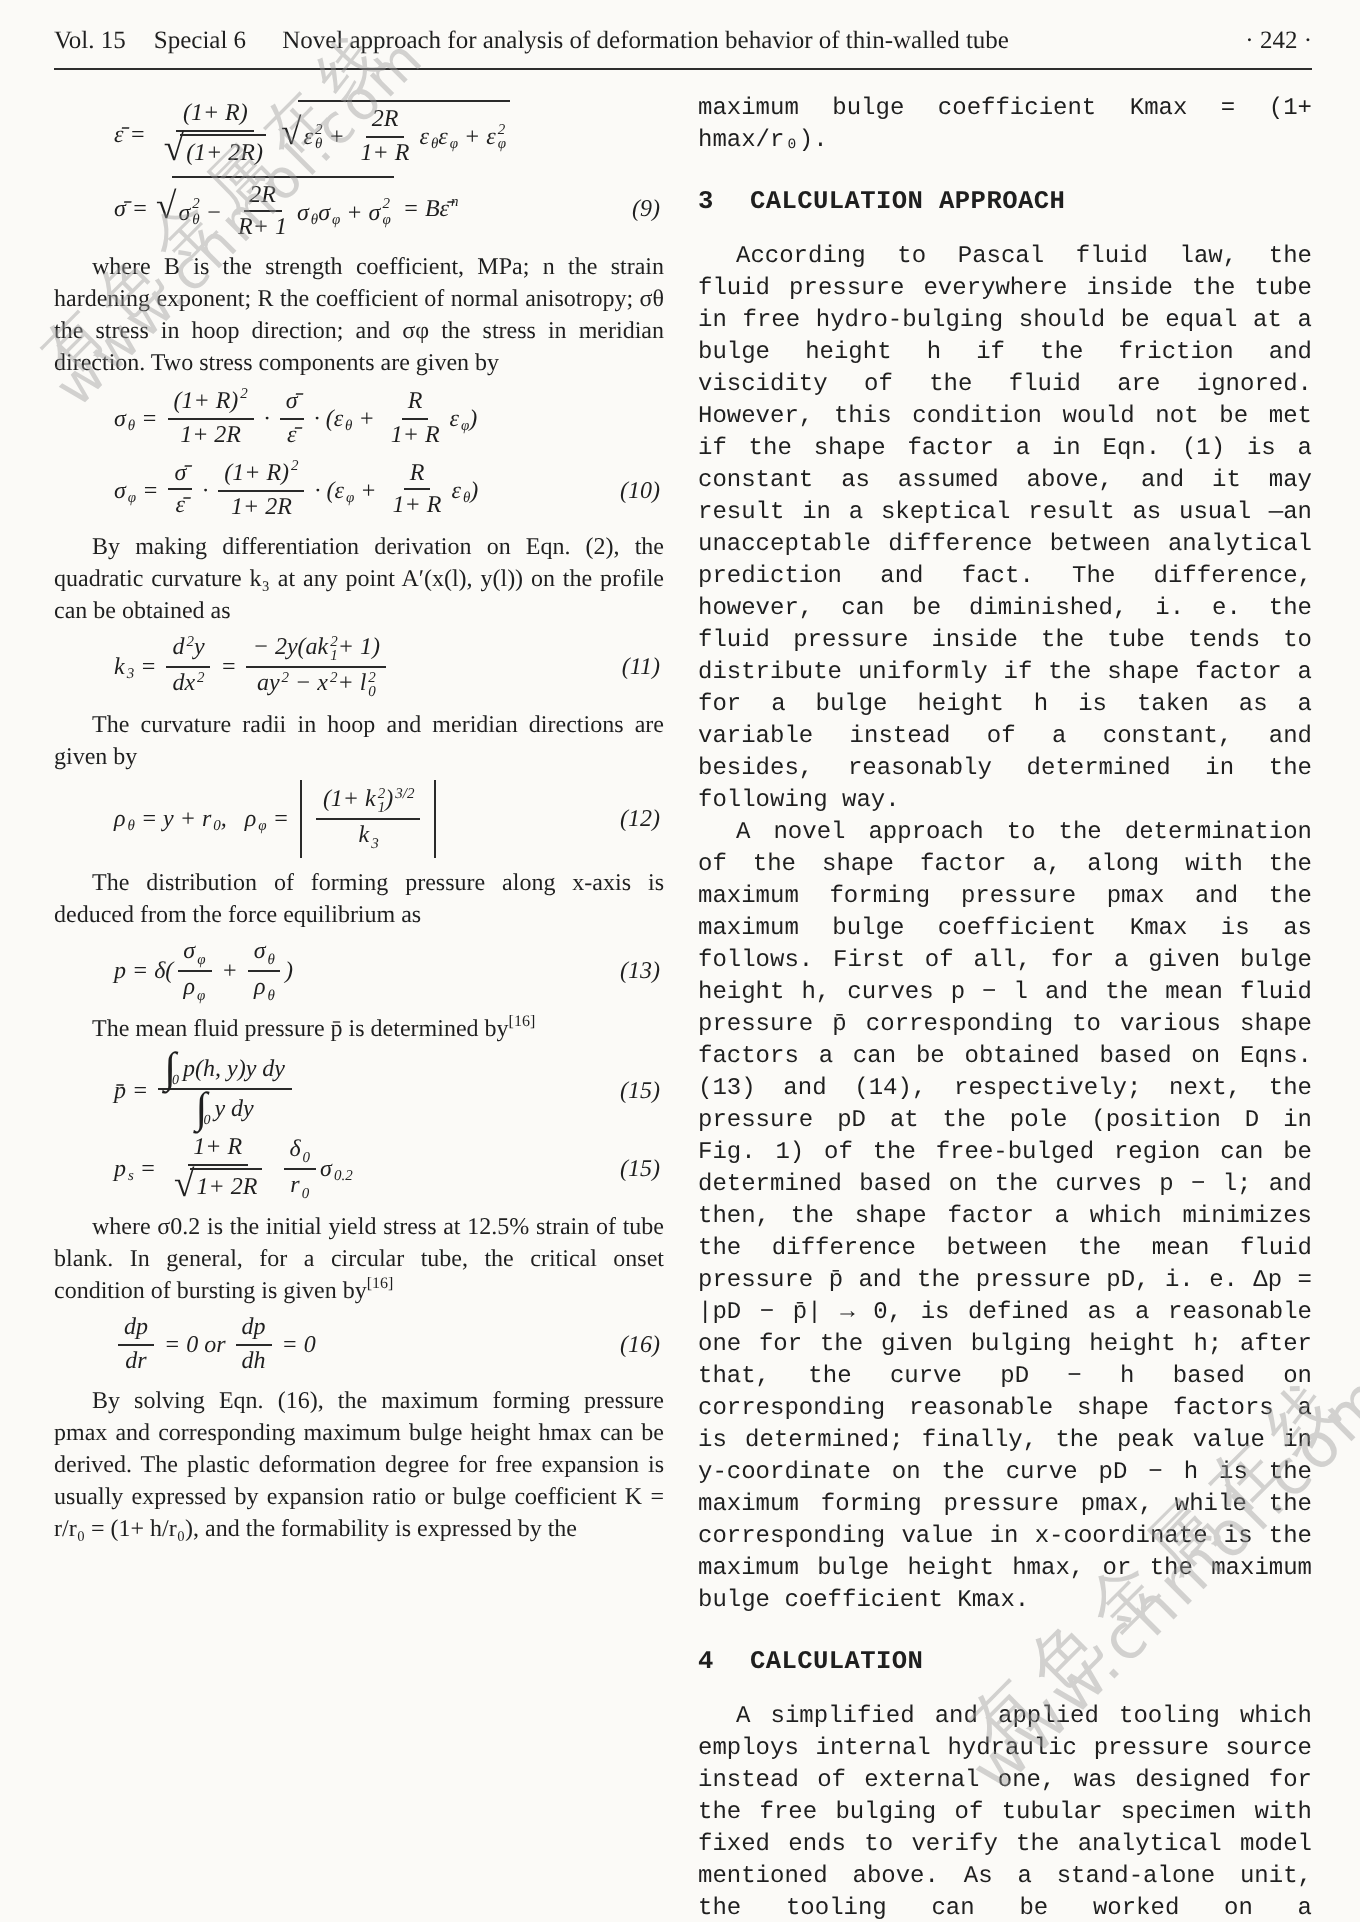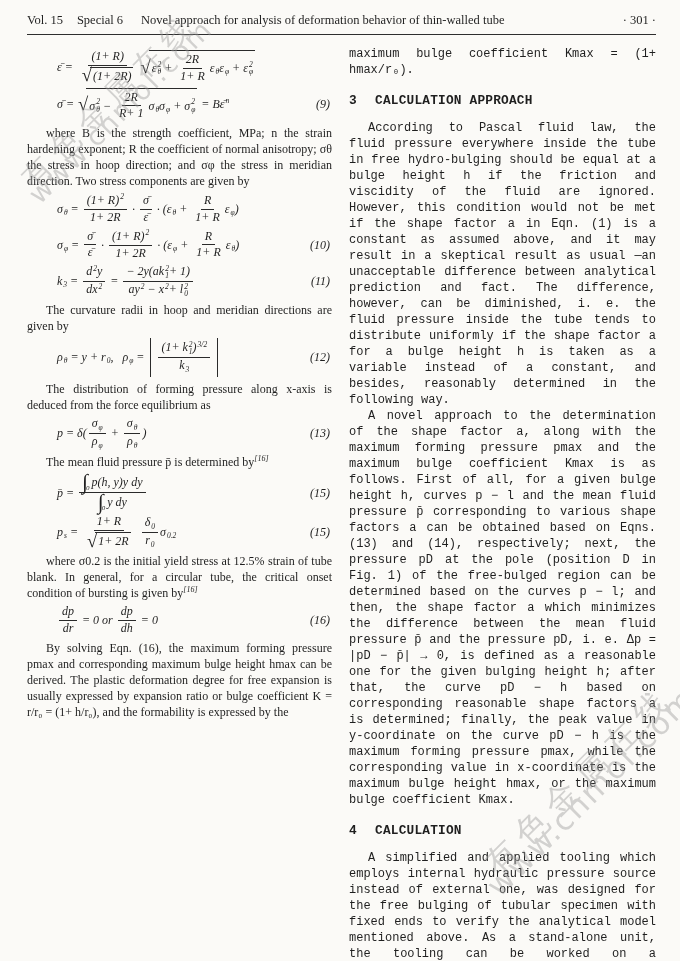--- a/index.html
+++ b/index.html
@@ -20,21 +20,21 @@
   .hdr .vol{margin-right:14px;}
   .hdr .issue{margin-right:10px;}
   .hdr .title{flex:1; text-align:left; padding:0 8px; overflow:hidden;}
   .hdr .pageno{margin-left:8px;}
   
   .col{position:absolute; top:46px; width:305px; text-align:justify;}
   .col-left{left:27px;}
   .col-right{left:349px; width:307px;font-family:Liberation Mono, monospace;}
   p{margin:0; text-indent:19px;}
   p.first{text-indent:0;}
-  sup.ref{font-size:8px; line-height:0;font-style:italic;}
+  sup.ref{font-size:8px; line-height:0;}
   .sec-head{
     font-weight:bold; font-size:12.8px; margin:15px 0 11px;
     display:flex; text-indent:0; letter-spacing:0.2px;
   }
   .sec-head .num{width:26px;}
   
   .eq-row{display:flex; align-items:center; margin:4px 0 4px 0; padding-left:30px;}
   .eq-body{flex:1; display:flex; align-items:center; font-style:italic; flex-wrap:nowrap;}
   .eq-no{font-style:italic; padding-right:2px;}
   .mt{white-space:pre;}
@@ -75,21 +75,21 @@
   </div>
   <div class="wm wm2">
     <div class="cn">有色金属在线</div>
     <div class="url">www.cnmol.com</div>
   </div>
 
   <div class="hdr">
     <span class="vol">Vol. 15</span>
     <span class="issue">Special 6</span>
     <span class="title">Novel approach for analysis of deformation behavior of thin-walled tube</span>
-    <span class="pageno">· 301 ·</span>
+    <span class="pageno">· 242 ·</span>
   </div>
 
   <div class="col col-left">
 
     <div class="eq-row">
       <div class="eq-body">
           <span class="mv">ε̄</span>
           <span class="mt"> = </span>
           <span class="mfrac">
             <div class="mnum">
@@ -223,20 +223,21 @@
             <div class="mden">
               <span class="mt">1+ R</span>
             </div>
           </span>
           <span class="mv">ε<span class="scr"><div class="up">&nbsp;</div><div class="dn">θ</div></span></span>
           <span class="mt">)</span>
         </div>
       <span class="eq-no">(10)</span>
     </div>
 
+    <p>By making differentiation derivation on Eqn. (2), the quadratic curvature k₃ at any point A′(x(l), y(l)) on the profile can be obtained as</p>
 
     <div class="eq-row">
       <div class="eq-body">
           <span class="mv">k<span class="scr"><div class="up">&nbsp;</div><div class="dn">3</div></span></span>
           <span class="mt"> = </span>
           <span class="mfrac">
             <div class="mnum">
               <span class="mv">d<span class="scr"><div class="up">2</div><div class="dn">&nbsp;</div></span></span>
               <span class="mt">y</span>
             </div>

